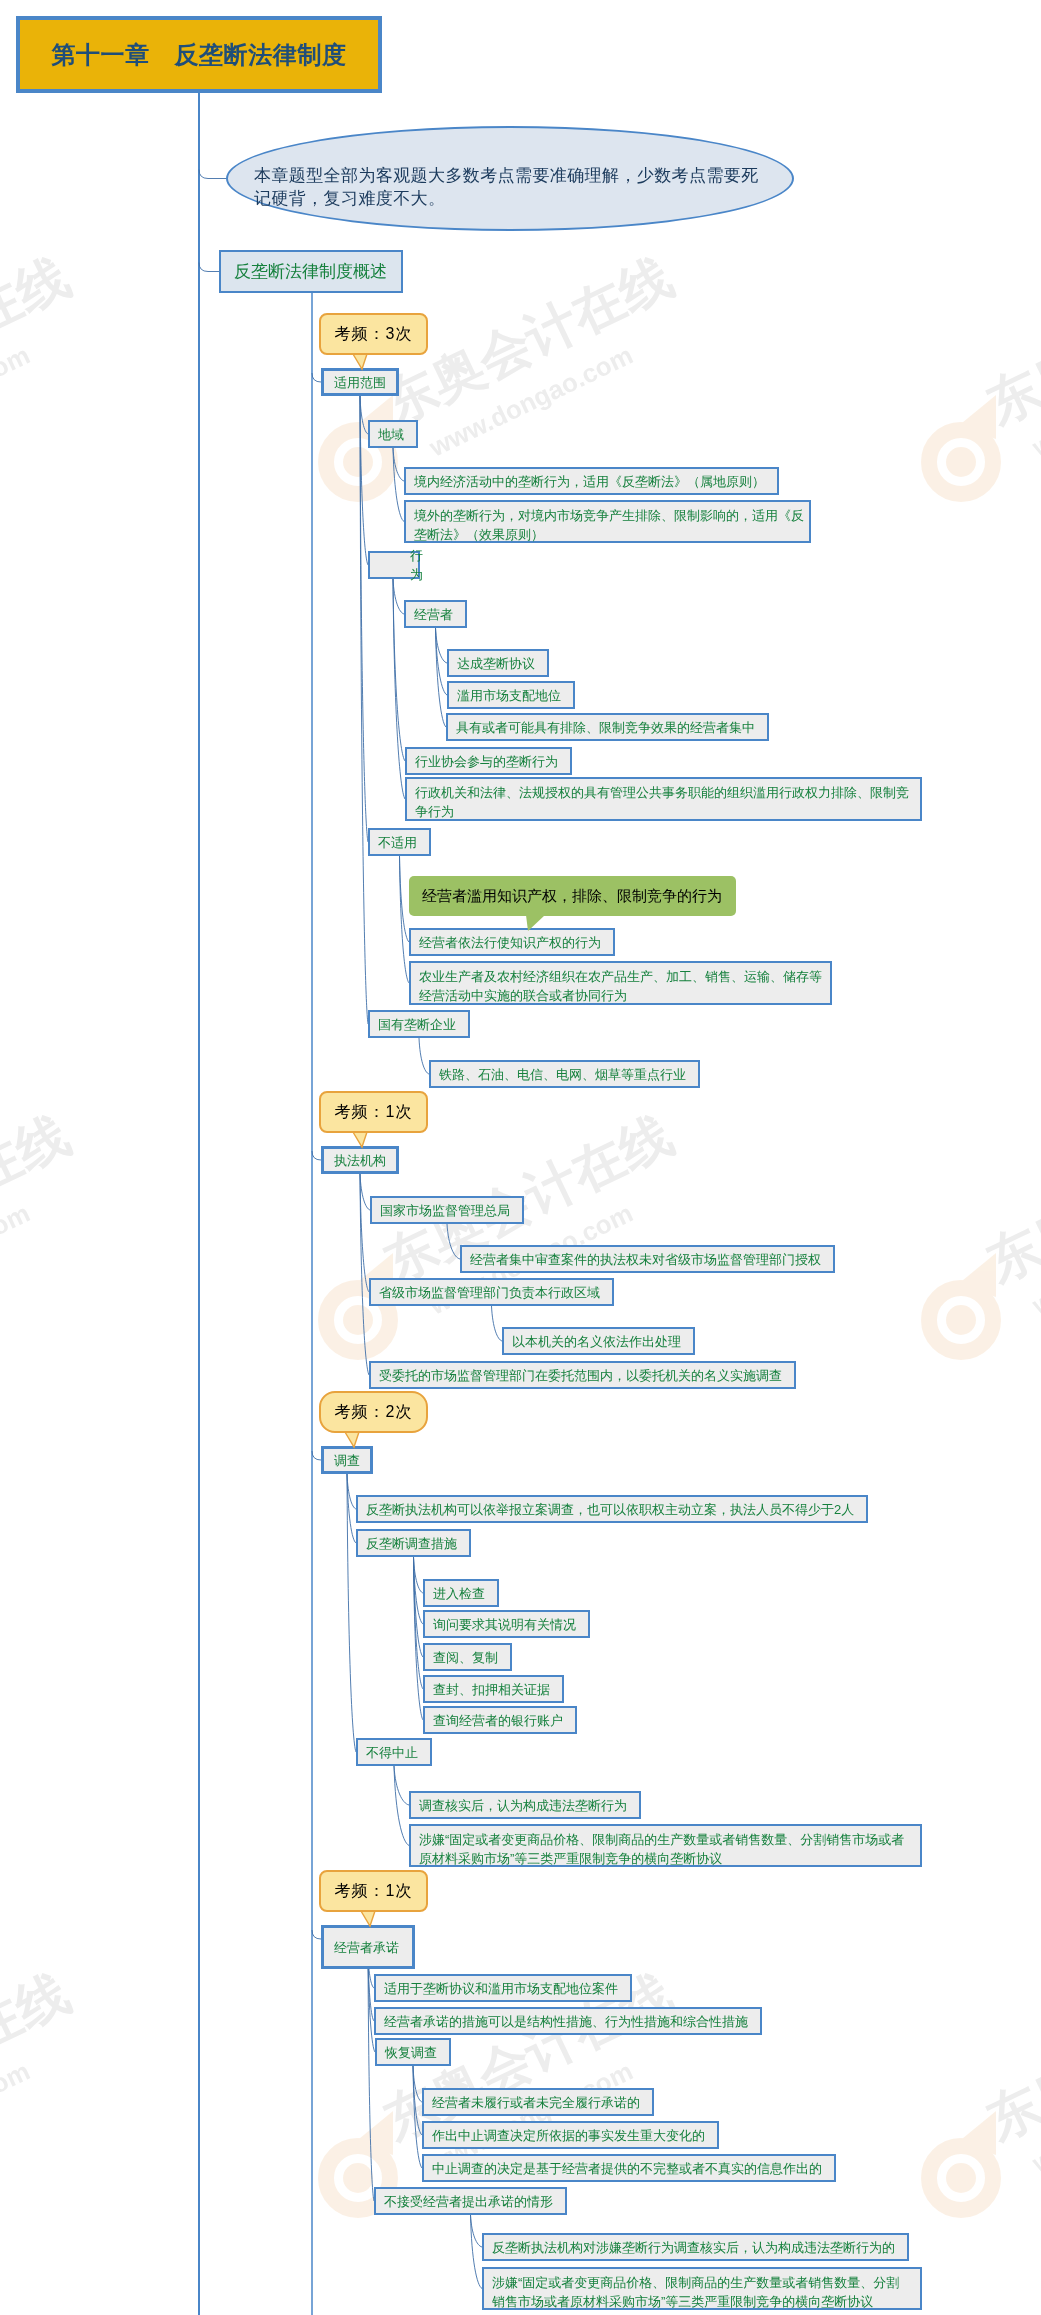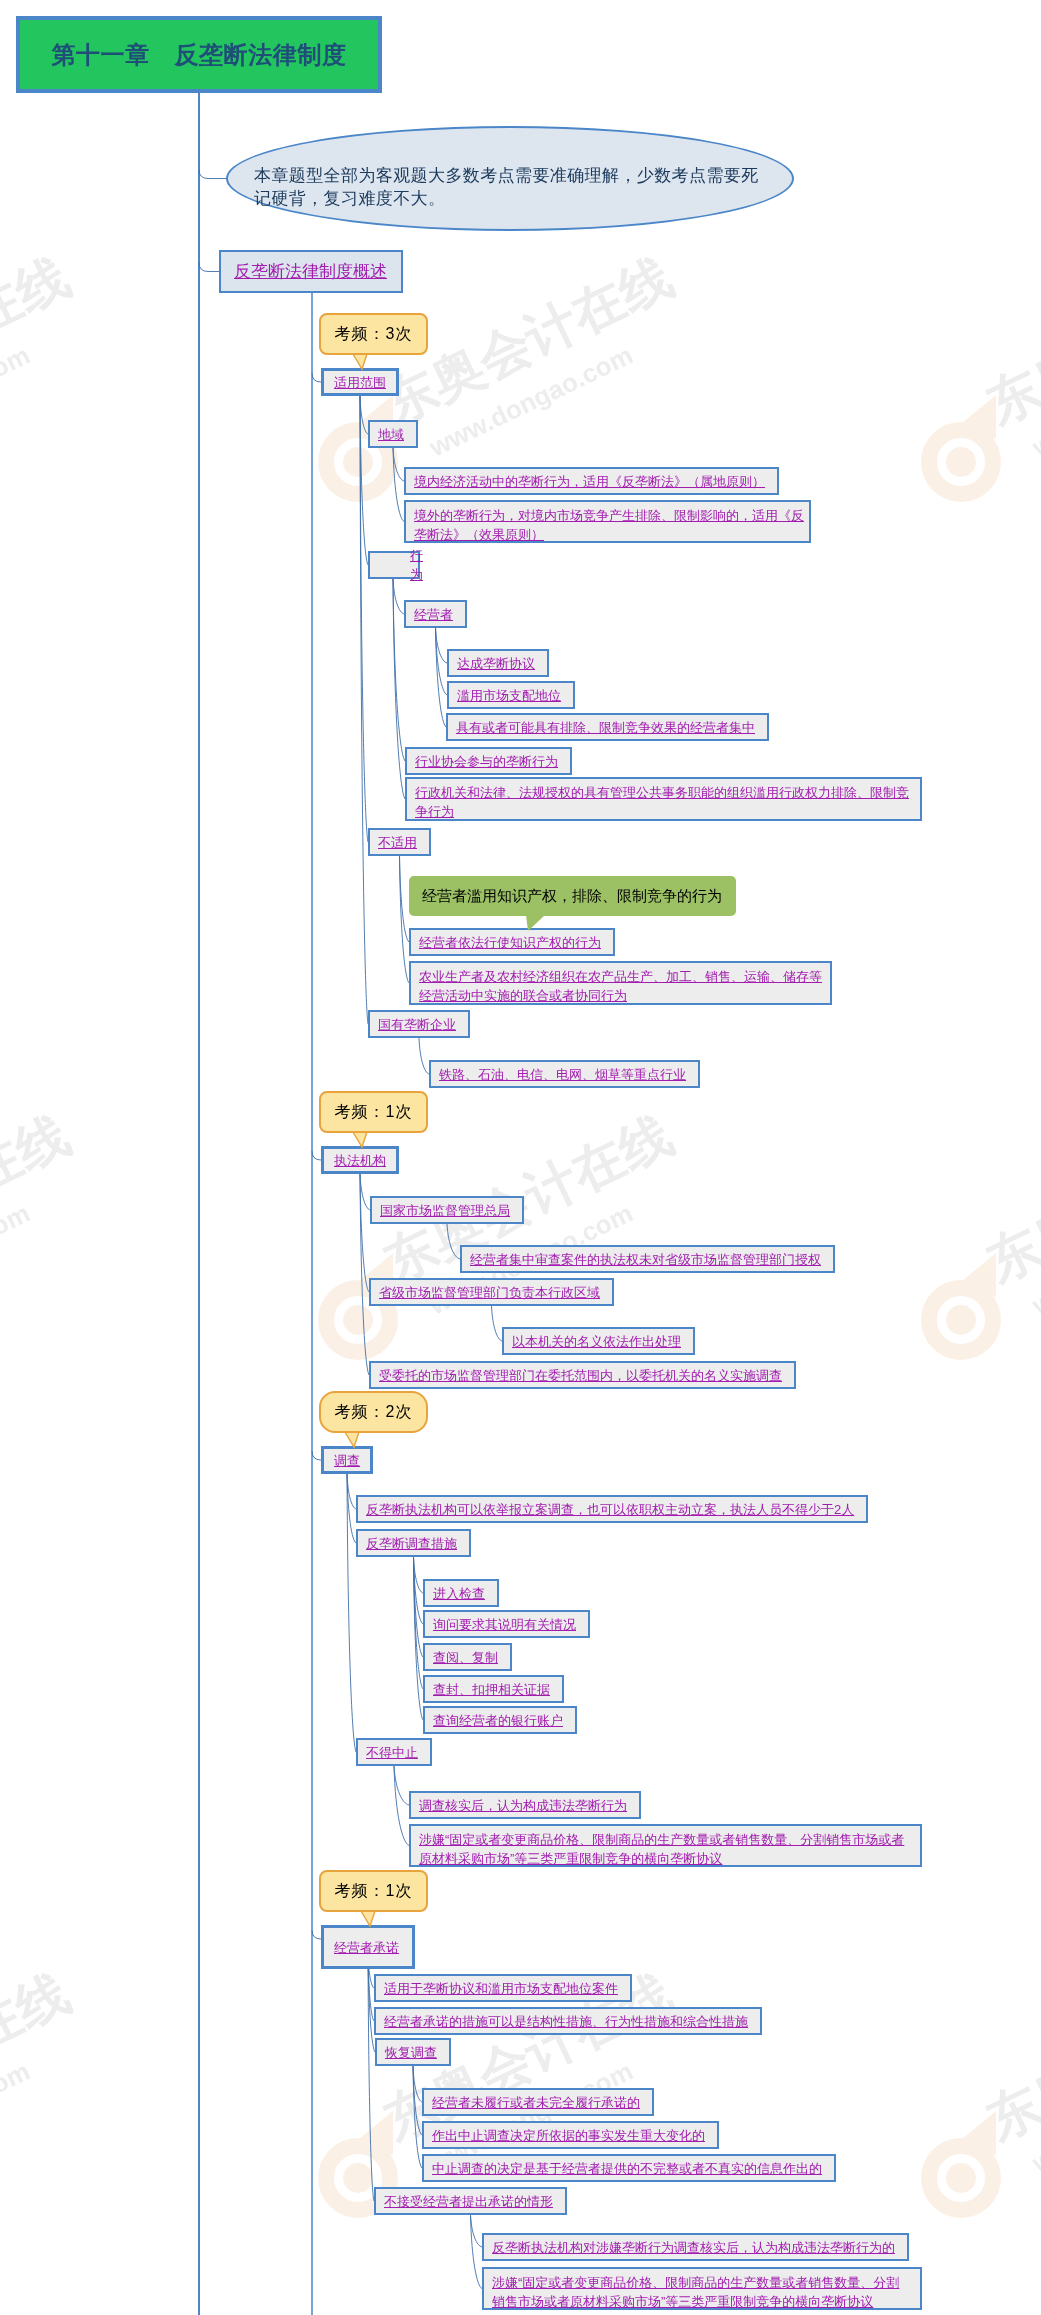--- a/index.html
+++ b/index.html
@@ -1,27 +1,27 @@
 <!DOCTYPE html>
 <html><head>
 <meta charset="utf-8">
 <title>反垄断法律制度 思维导图</title>
 <style>
   html,body{margin:0;padding:0;background:#ffffff;}
   #page{position:relative;width:1041px;height:2315px;background:#ffffff;overflow:hidden;
         font-family:"Liberation Sans",sans-serif;}
   svg.layer{position:absolute;left:0;top:0;width:1041px;height:2315px;}
   .node{position:absolute;box-sizing:border-box;border:2.6px solid #4a86c8;background:#ededed;
-        color:#a21caf;font-size:13px;line-height:19px;padding:0 8px;
-        display:flex;align-items:center;text-decoration:underline;}
+        color:#15803d;font-size:13px;line-height:19px;padding:0 8px;
+        display:flex;align-items:center;}
   .node.two{line-height:18.5px;display:block;padding-top:5px;}
   .node.two span{display:block;white-space:nowrap;}
   .node.root{background:#dce5ee;font-size:17px;padding:0 13px;}
   .node.lvl2{border-width:3.8px;padding:0 10px;}
-  .title{position:absolute;box-sizing:border-box;border:4.6px solid #4a86c8;background:#22c55e;
+  .title{position:absolute;box-sizing:border-box;border:4.6px solid #4a86c8;background:#eab308;
          color:#1f4e79;font-weight:bold;font-size:24px;letter-spacing:0.6px;
          display:flex;align-items:center;justify-content:center;}
   .callout{position:absolute;box-sizing:border-box;border:2px solid #e8a33d;background:#fbe5a0;
            border-radius:8px;color:#000;font-size:16px;letter-spacing:1px;display:flex;align-items:center;
            justify-content:center;}
   .hl{position:absolute;box-sizing:border-box;background:#9cc164;color:#000000;font-size:15px;
       border-radius:5px;display:flex;align-items:center;padding:0 13px;}
   .bubble{position:absolute;box-sizing:border-box;border:2px solid #4a86c8;background:#dde5ef;
           border-radius:50%;color:#1b3a5c;font-size:17px;letter-spacing:0.4px;line-height:23px;
           display:flex;align-items:center;justify-content:center;}

